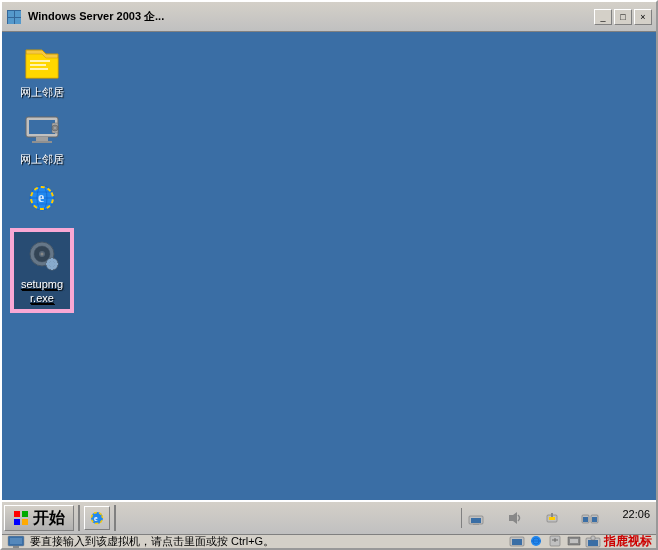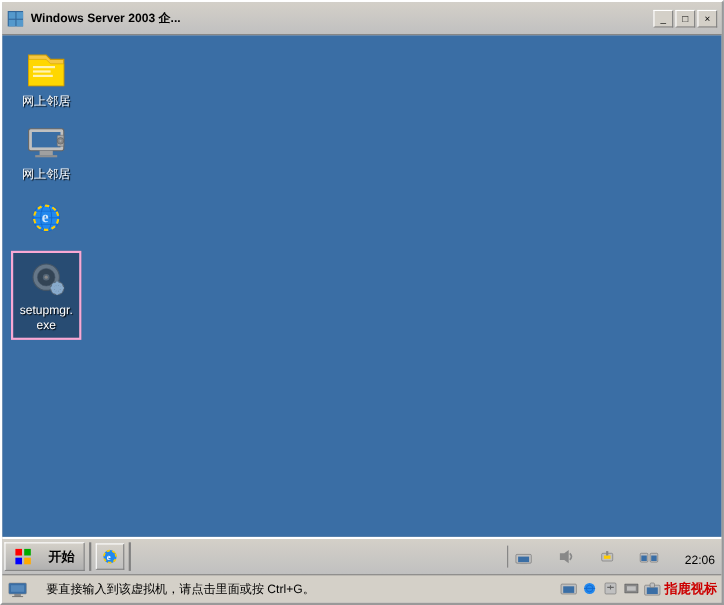--- a/index.html
+++ b/index.html
@@ -116,22 +116,23 @@
       font-size: 11px;
       color: #fff;
       text-align: center;
       text-shadow: 1px 1px 1px #000;
       line-height: 1.2;
       word-break: break-all;
     }
 
     
     .icon-selected-box {
-      border: 2px solid #f9a8d4;
+      border: 4px solid #f9a8d4;
       background: rgba(0,0,0,0.3);
+      text-decoration: underline;
     }
 
     
     .taskbar {
       height: 34px;
       background: linear-gradient(to bottom, #d4d0c8 0%, #c0c0c0 100%);
       border-top: 2px solid #fff;
       display: flex;
       align-items: center;
       padding: 0 2px;
@@ -139,26 +140,26 @@
       gap: 2px;
     }
 
     .start-btn {
       height: 26px;
       background: linear-gradient(to bottom, #d4d0c8, #b0b0b0);
       border: 1px solid #808080;
       border-top-color: #fff;
       border-left-color: #fff;
       padding: 0 8px;
-      font-size: 12px;
+      font-size: 16px;
       font-weight: bold;
       cursor: pointer;
       display: flex;
       align-items: center;
-      gap: 15px;
+      gap: 4px;
       white-space: nowrap;
     }
 
     .taskbar-sep {
       width: 2px;
       height: 26px;
       background: #808080;
       margin: 0 2px;
     }
 
@@ -182,21 +183,21 @@
       font-size: 14px;
     }
 
     .taskbar-area {
       flex: 1;
       height: 26px;
     }
 
     .system-tray {
       display: flex;
-      align-items: flex-end;
+      align-items: flex-start;
       gap: 18px;
       border-left: 1px solid #808080;
       padding-left: 4px;
     }
 
     .tray-icon {
       width: 20px;
       height: 20px;
       display: flex;
       align-items: center;
@@ -207,30 +208,30 @@
 
     .clock {
       font-size: 11px;
       color: #000;
       padding: 0 4px;
       white-space: nowrap;
     }
 
     
     .status-bar {
-      height: 26px;
+      height: 14px;
       background: #d4d0c8;
       border-top: 1px solid #808080;
       display: flex;
       align-items: center;
       padding: 0 4px;
       font-size: 11px;
       color: #000;
       flex-shrink: 0;
-      gap: 16px;
+      gap: 4px;
     }
 
     .status-icons {
       display: flex;
       gap: 3px;
       margin-left: auto;
       font-family: Liberation Serif, serif;
     }
 
     .status-icon-small {

